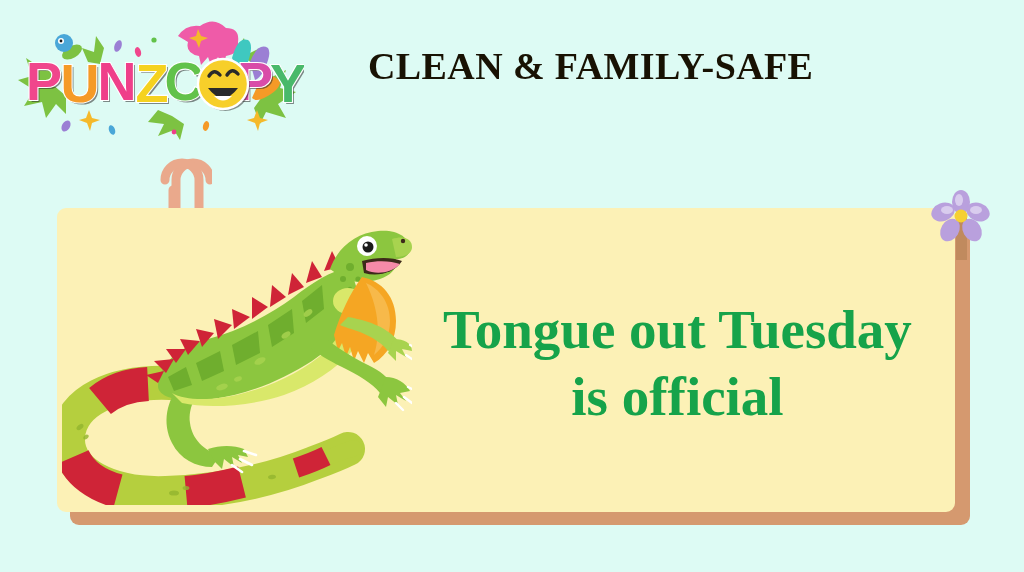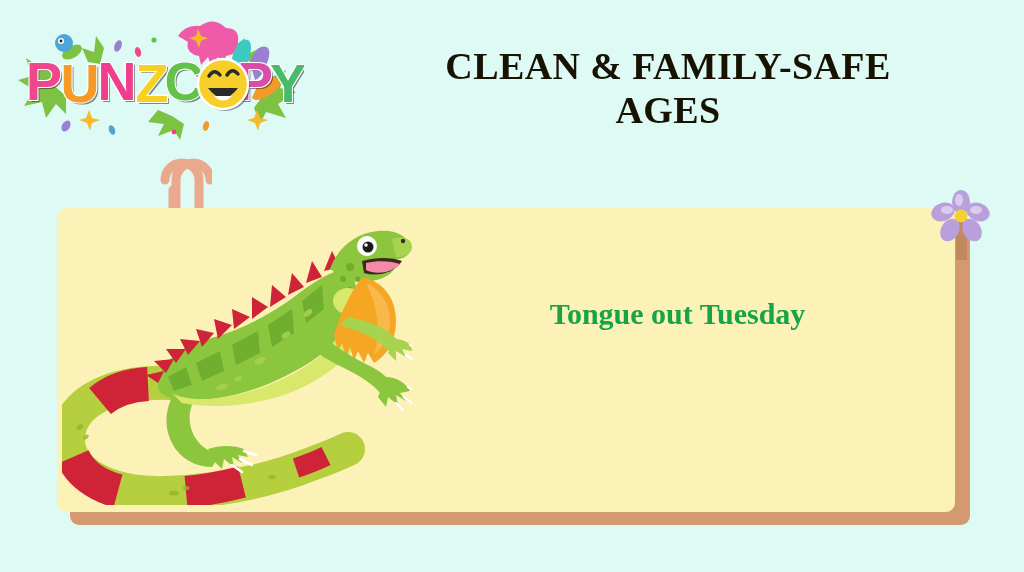--- a/index.html
+++ b/index.html
@@ -29,21 +29,20 @@
     height: 128px;
   }
   .logo-svg { display: block; width: 296px; height: 128px; }
 
   
   .headline {
     position: absolute;
     left: 368px;
     top: 44px;
     width: 600px;
-    text-align: center;
     font-family: "Liberation Serif", "DejaVu Serif", serif;
     font-weight: bold;
     font-size: 38px;
     line-height: 1.16;
     letter-spacing: 0.4px;
     color: #181203;
     text-transform: uppercase;
   }
 
   
@@ -96,21 +95,21 @@
 
   
   .joke {
     position: absolute;
     left: 425px;
     top: 296px;
     width: 505px;
     text-align: center;
     font-family: "Liberation Serif", "DejaVu Serif", serif;
     font-weight: bold;
-    font-size: 30px;
+    font-size: 55px;
     line-height: 1.22;
     color: #16a34a;
   }
 </style>
 </head>
 <body>
 
 <div id="page">
 
   <div class="logo-wrap">
@@ -178,21 +177,20 @@
         <path d="M201 58 q5 -8 11 -1" stroke="#2a2a2a" stroke-width="3.4" fill="none" stroke-linecap="round"></path>
         <path d="M219 57 q5 -8 11 -1" stroke="#2a2a2a" stroke-width="3.4" fill="none" stroke-linecap="round"></path>
         <path d="M200 70 q15 20 30 0 Z" fill="#2a2a2a"></path>
         <path d="M206 78 q9 9 18 0 Z" fill="#ffffff"></path>
       </g>
     </svg>
   </div>
 
   <div class="headline">
     <div>CLEAN &amp; FAMILY-SAFE</div>
-    <div>AGES</div>
   </div>
 
   <svg class="paperclip" viewBox="0 0 60 140">
     <path d="M30 132 L30 36 a17 17 0 0 1 34 0" transform="translate(-6,0)" fill="none" stroke="#eaa98c" stroke-width="9" stroke-linecap="round"></path>
     <path d="M24 36 a17 17 0 0 1 34 0 L58 116 a13 13 0 0 1 -26 0 L32 46" transform="translate(-11,0)" fill="none" stroke="#eaa98c" stroke-width="9" stroke-linecap="round" stroke-linejoin="round"></path>
   </svg>
 
   <div class="card-shadow"></div>
   <div class="card"></div>
 
@@ -350,15 +348,16 @@
       <path d="M286 112 C 298 114, 312 118, 322 124 C 330 129, 336 134, 338 140
                L 326 146 C 320 138, 310 132, 298 127 C 290 124, 282 122, 278 120 Z" fill="#a8d34f"></path>
       <path d="M332 134 C 342 134, 350 138, 350 146 L 340 144 L 344 152
                L 334 146 L 334 156 L 326 148 Z" fill="#a8d34f"></path>
       <path d="M348 140 l6 3 M344 150 l6 4" stroke="#ffffff" stroke-width="2.2" stroke-linecap="round" fill="none"></path>
     </g>
   </svg>
 
   <div class="joke">
     <div>Tongue out Tuesday</div>
+    <div>is official</div>
   </div>
 
 </div>
 
 </body></html>

